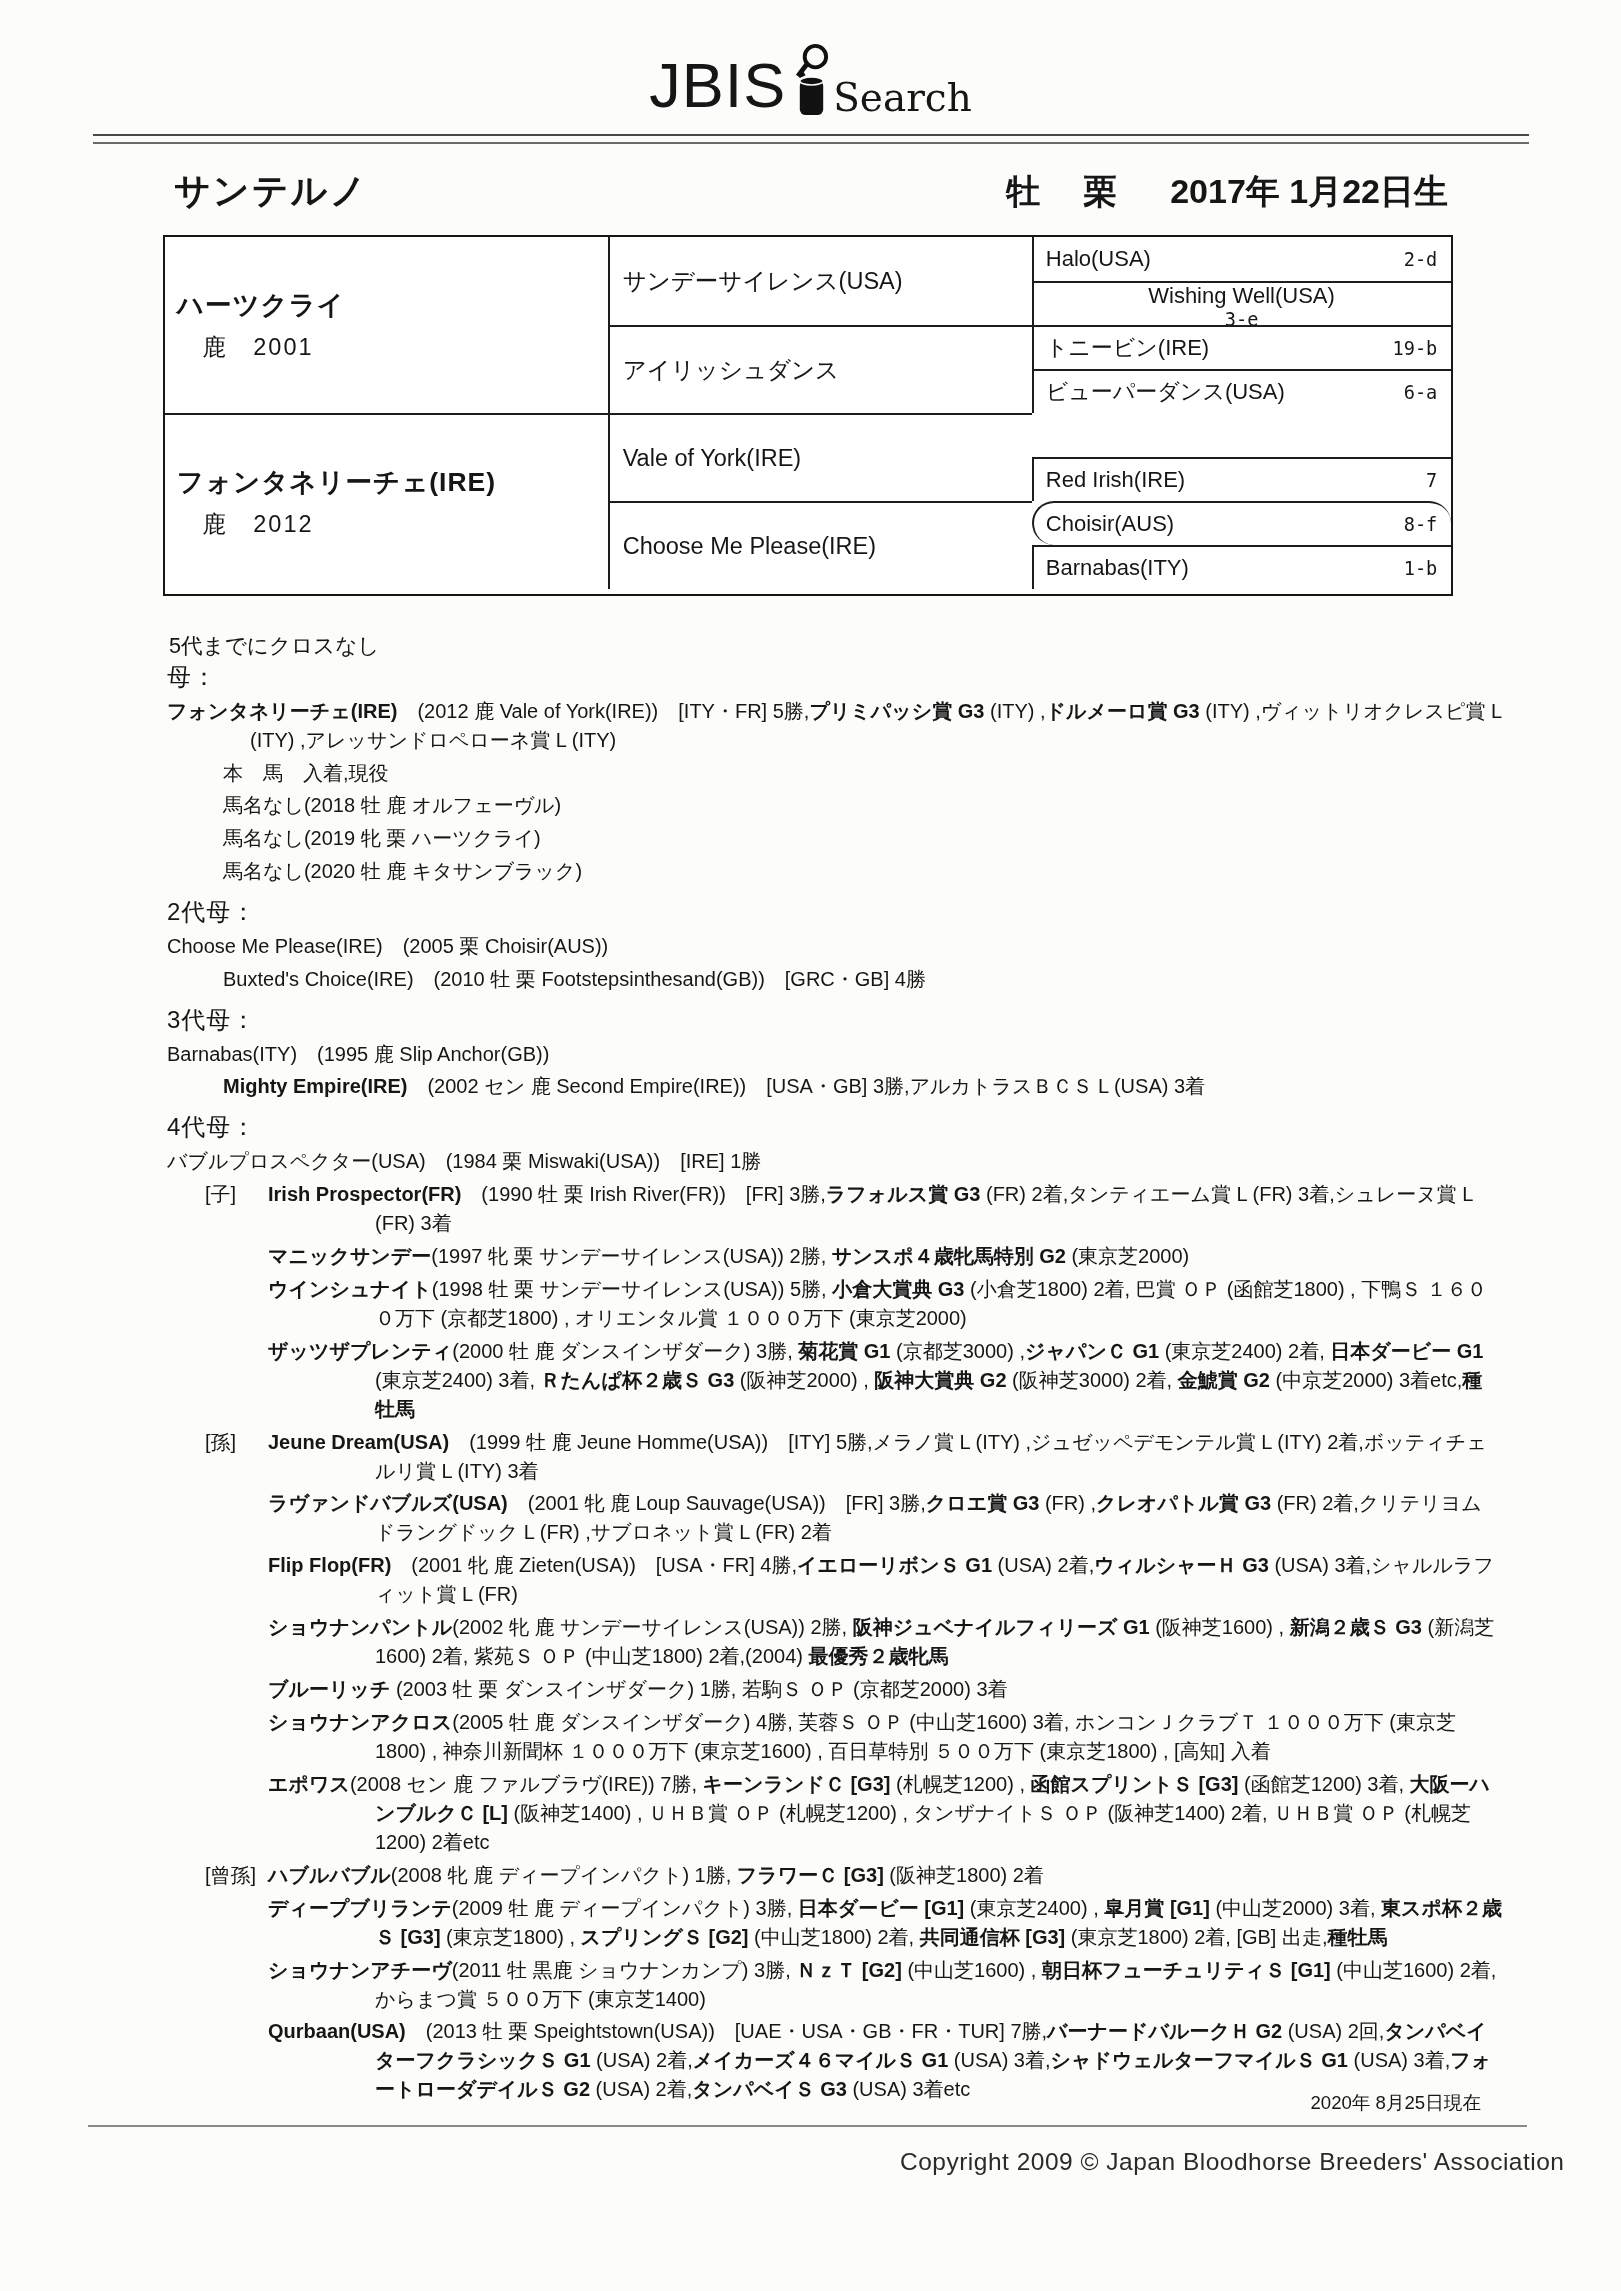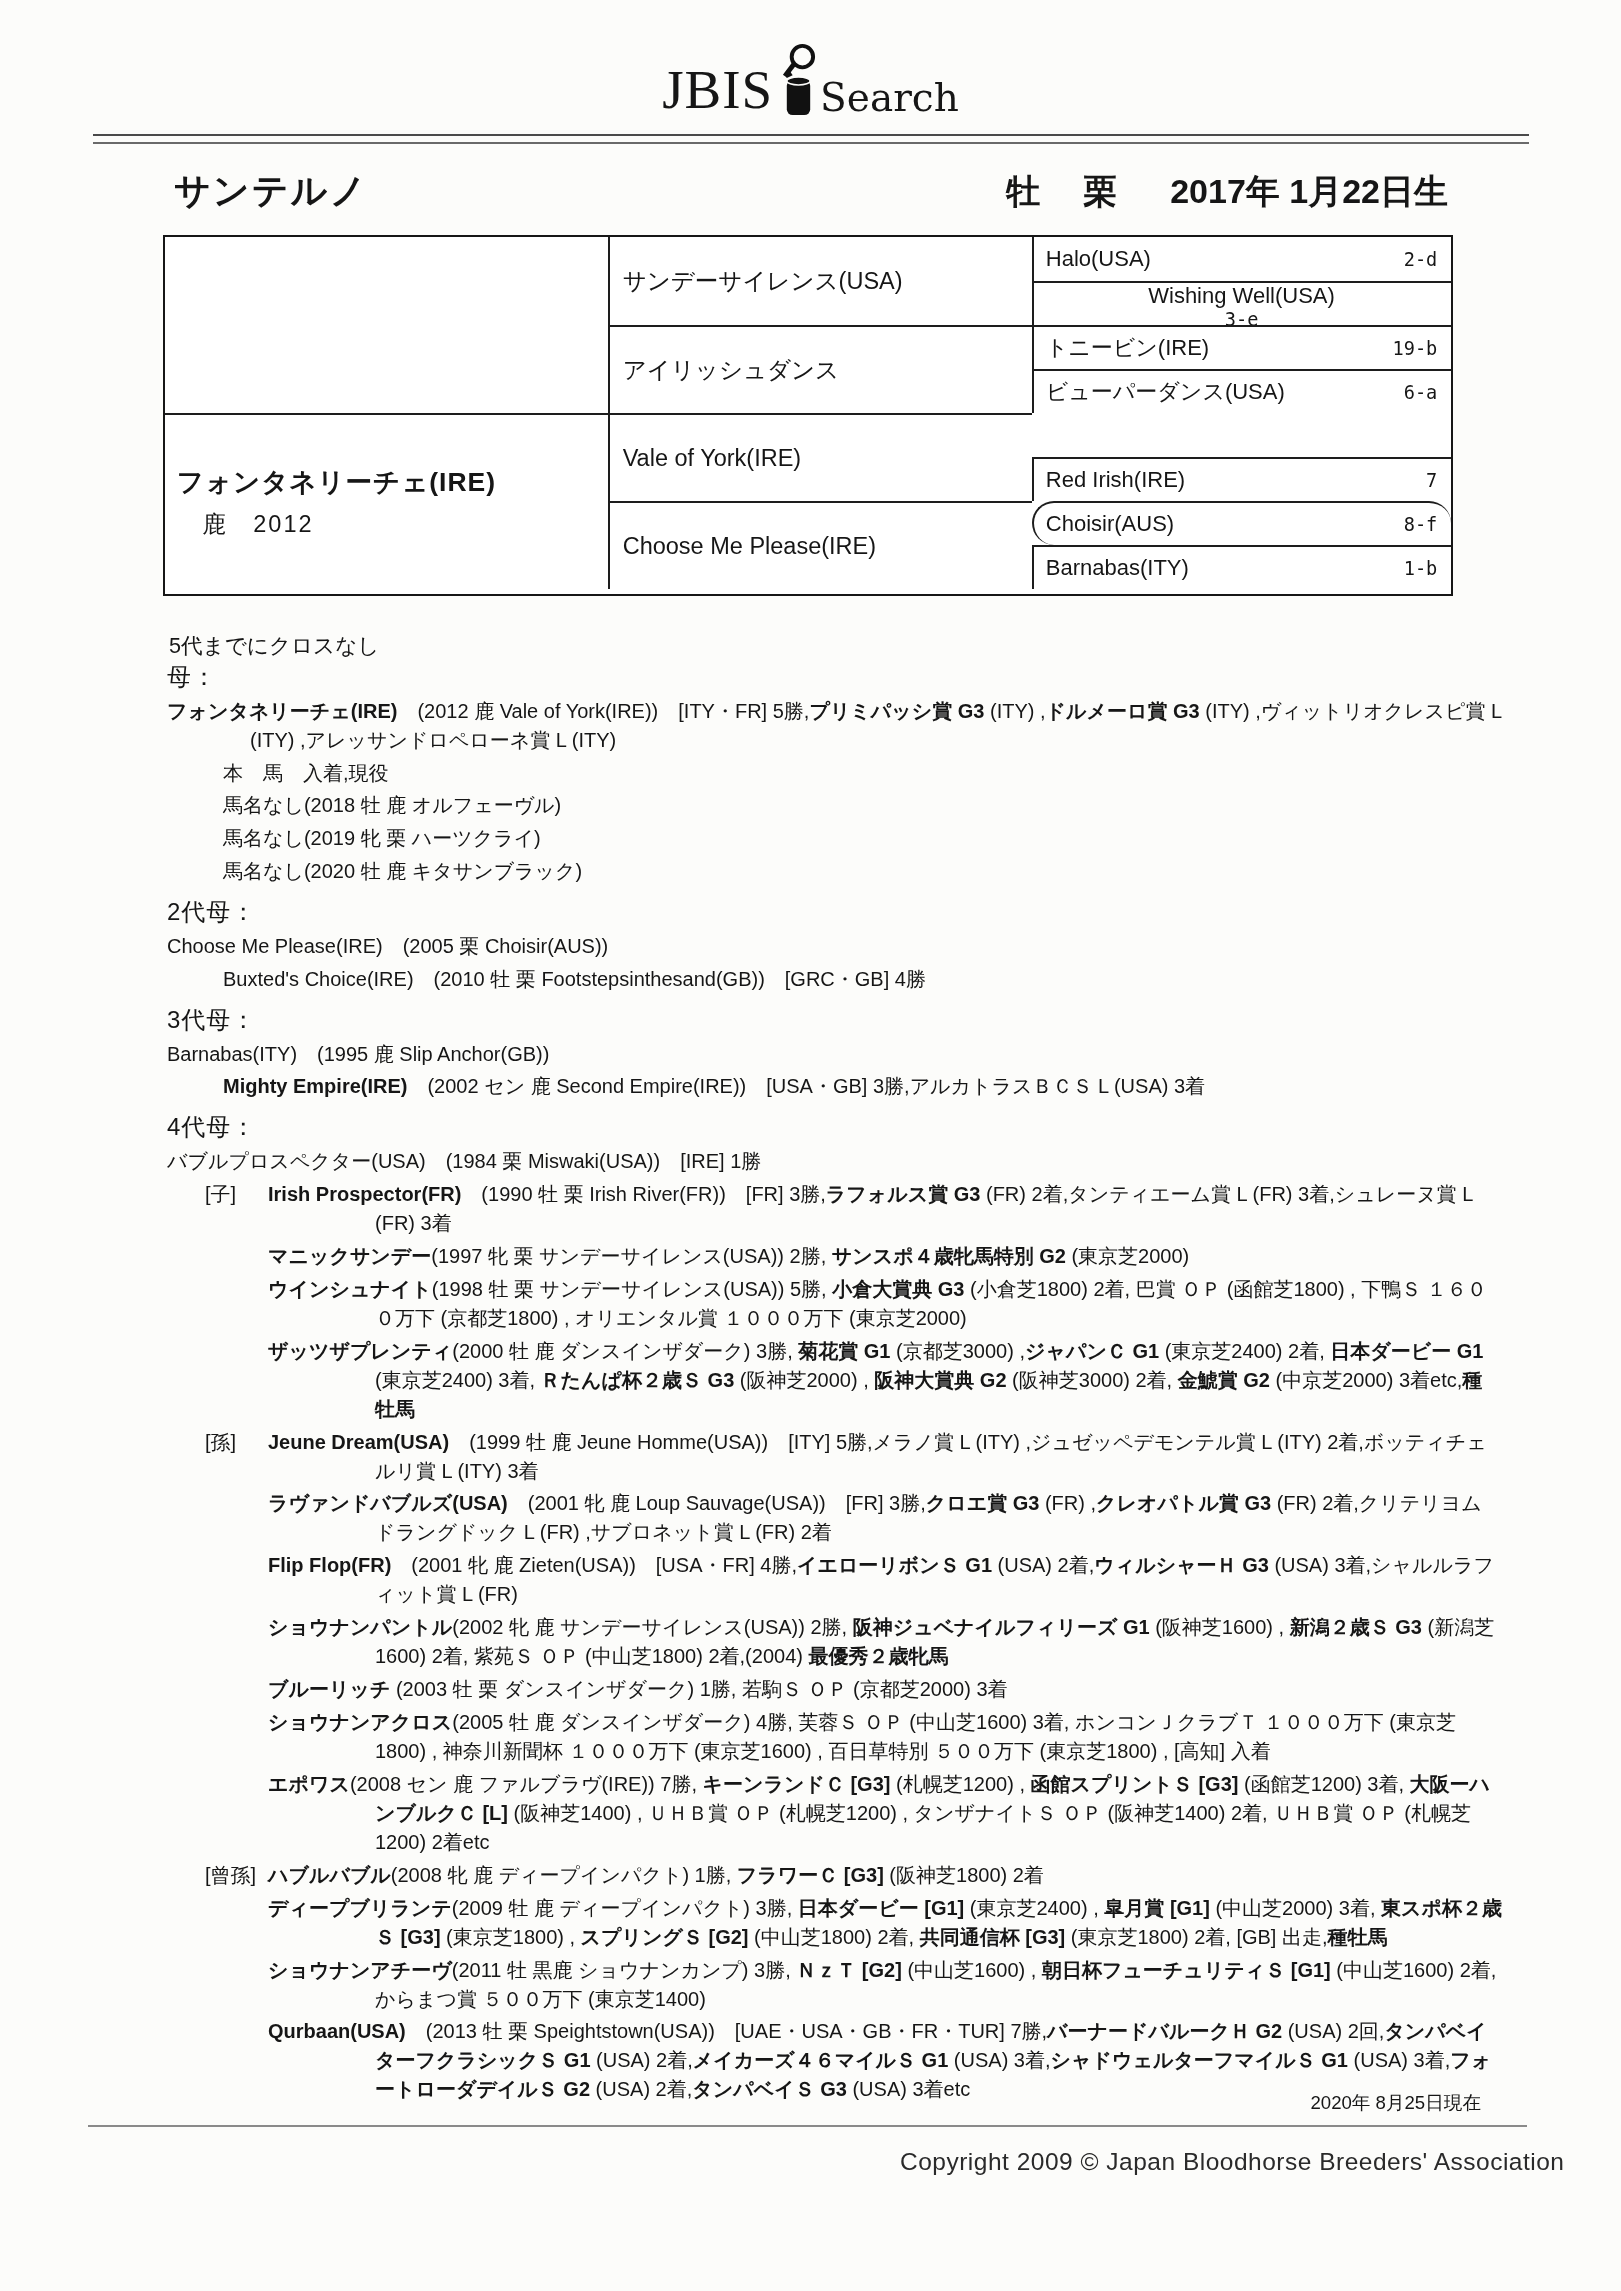--- a/index.html
+++ b/index.html
@@ -4,21 +4,21 @@
 <style>
   html,body{margin:0;padding:0;}
   body{
     width:1621px;height:2292px;position:relative;
     background:#fcfcfa;color:#161616;
     font-family:"Liberation Sans","DejaVu Sans",sans-serif;
     -webkit-font-smoothing:antialiased;
   }
   
   .logo{position:absolute;top:43px;left:0;right:0;display:flex;justify-content:center;align-items:flex-end;gap:3.9px;}
-  .logo .jbis{font-family:Liberation Serif, serif;font-size:55px;line-height:1;letter-spacing:1px;}
+  .logo .jbis{font-family:Liberation Sans, sans-serif;font-size:63px;line-height:1;letter-spacing:1px;}
   .logo .search{font-family:"DejaVu Serif","Liberation Serif",serif;font-size:39px;line-height:1;margin-left:-3.9px;}
   .logo svg{display:block;margin:0 2px -2px 2px;}
   .rule-double{position:absolute;top:134px;left:93px;right:92px;height:5.9px;
     border-top:2px solid #4a4a4a;border-bottom:2px solid #6a6a6a;}
   
   .title-row{position:absolute;top:167px;left:174px;right:173px;display:flex;justify-content:space-between;align-items:baseline;}
   .horse-name{font-size:36px;font-weight:600;letter-spacing:2px;}
   .birth-group{display:flex;align-items:baseline;font-size:34px;font-weight:600;}
   .birth-group .sex{margin-right:43px;}
   .birth-group .coat{margin-right:53px;}
@@ -73,20 +73,24 @@
 <div class="title-row">
   <span class="horse-name">サンテルノ</span>
   <span class="birth-group">
     <span class="sex">牡</span>
     <span class="coat">栗</span>
     <span class="birth">2017年 1月22日生</span>
   </span>
 </div>
 
 <div class="ped">
+    <div class="pt-cell c1" style="grid-row: 1 / span 4;">
+      <span class="nm">ハーツクライ</span>
+      <span class="sub">鹿　2001</span>
+    </div>
     <div class="pt-cell c2 bl" style="grid-row: 1 / span 2;">サンデーサイレンス(USA)</div>
     <div class="pt-cell c3 bl" style="grid-row: 1;">
       <span>Halo(USA)</span>
       <span class="code">2-d</span>
     </div>
     <div class="pt-cell c3 bl bt" style="grid-row: 2; flex-direction: column;">
       <span>Wishing Well(USA)</span>
       <span class="code">3-e</span>
     </div>
     <div class="pt-cell c2 bl bt" style="grid-row: 3 / span 2;">アイリッシュダンス</div>

